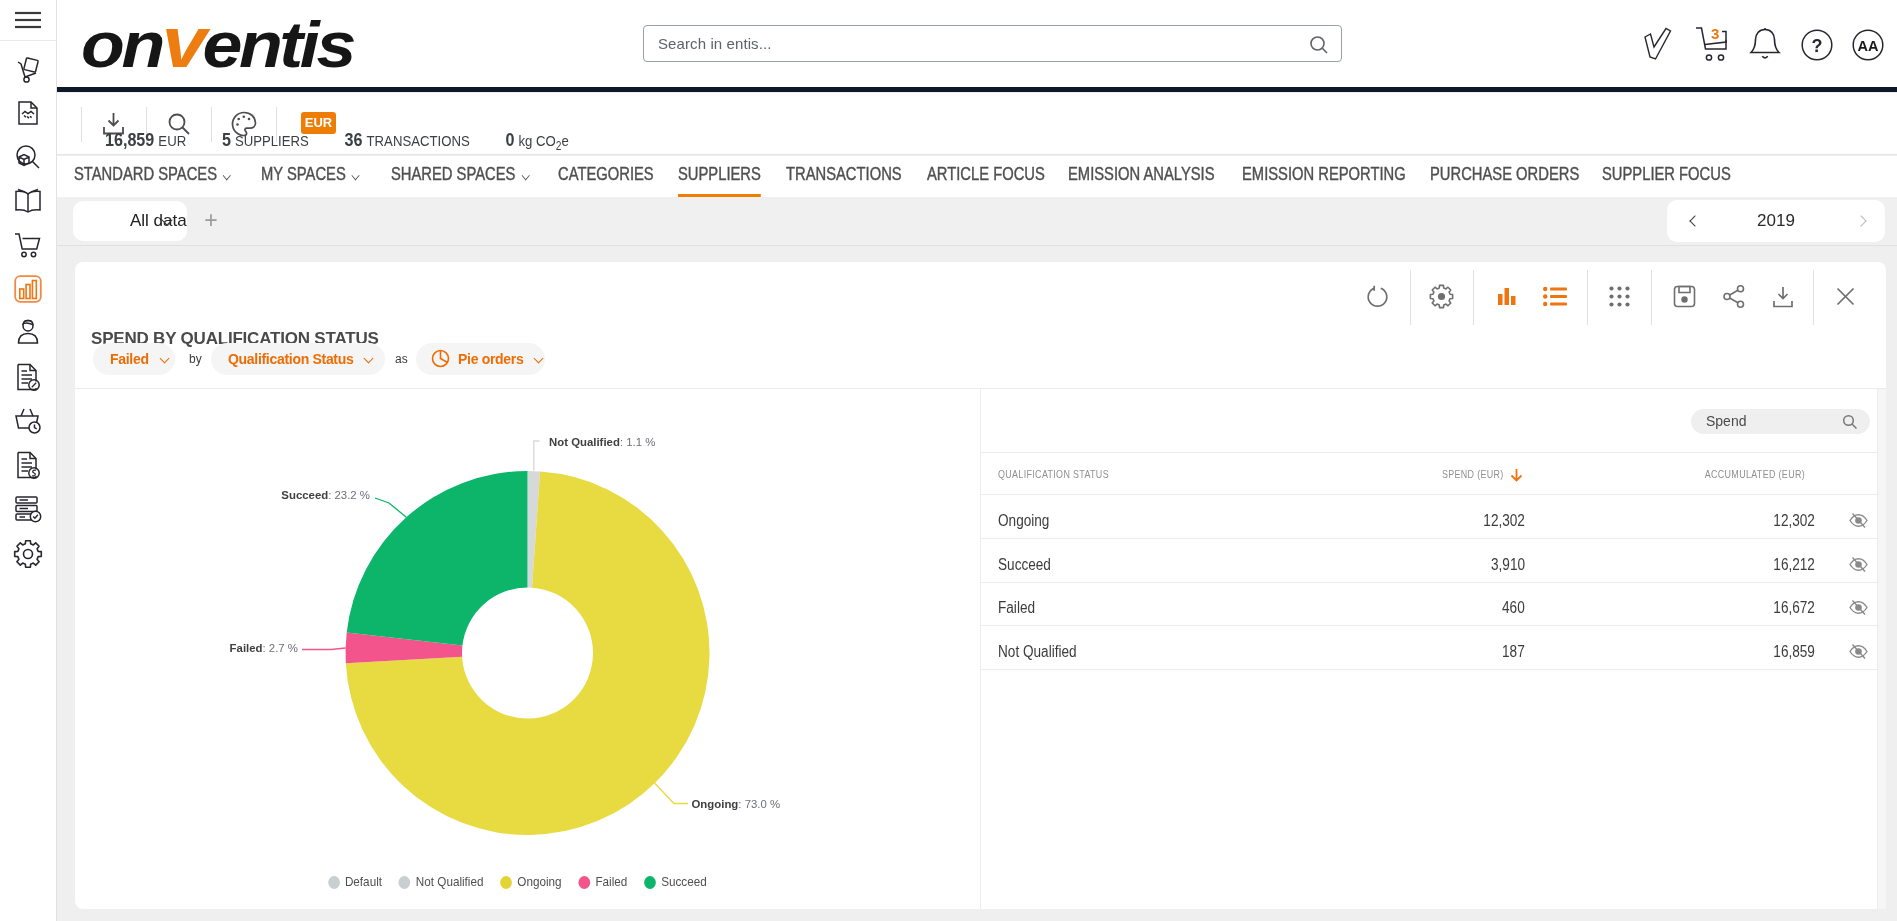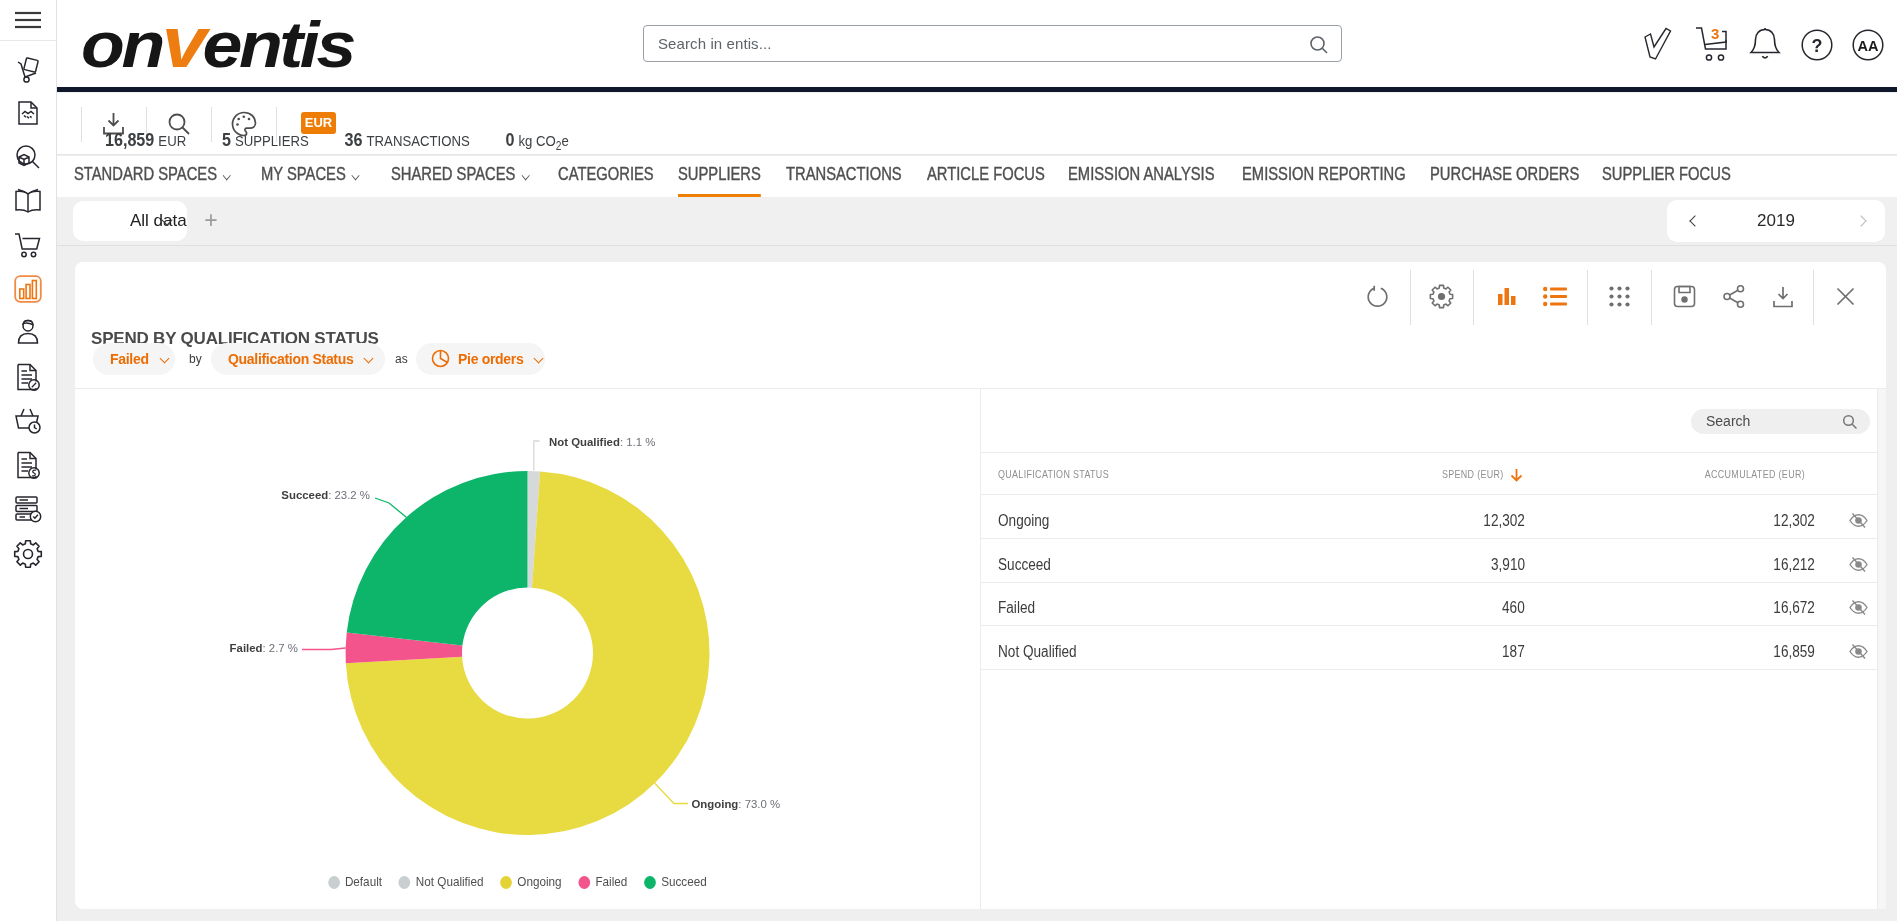--- a/index.html
+++ b/index.html
@@ -298,21 +298,21 @@
     <text x="549" y="445.5" font-size="11.4"><tspan font-weight="bold" fill="#3f3f3f">Not Qualified</tspan><tspan fill="#6e7079">: 1.1 %</tspan></text>
     <polyline points="406.3,517.2 389,503 375,498" fill="none" stroke="#0cb56a" stroke-width="1.3"></polyline>
     <text x="370" y="498.5" text-anchor="end" font-size="11.4"><tspan font-weight="bold" fill="#3f3f3f">Succeed</tspan><tspan fill="#6e7079">: 23.2 %</tspan></text>
     <polyline points="345.6,648 331,649.5 302,649.5" fill="none" stroke="#f2548b" stroke-width="1.3"></polyline>
     <text x="298" y="651.5" text-anchor="end" font-size="11.4"><tspan font-weight="bold" fill="#3f3f3f">Failed</tspan><tspan fill="#6e7079">: 2.7 %</tspan></text>
     <polyline points="654.5,783 674,803.5 688,803.5" fill="none" stroke="#e8da41" stroke-width="1.3"></polyline>
     <text x="691.5" y="807.5" font-size="11.4"><tspan font-weight="bold" fill="#3f3f3f">Ongoing</tspan><tspan fill="#6e7079">: 73.0 %</tspan></text>
   </svg>
   <div id="tpanel">
     <div id="tsearch">
-        <span class="ph">Search</span>
+        <span class="ph">Spend</span>
       <svg style="position:absolute;right:12px;top:5px" width="16" height="16" viewBox="0 0 16 16" fill="none" stroke="#777" stroke-width="1.5">
           <circle cx="6.5" cy="6.5" r="4.8"></circle>
           <line x1="10.2" y1="10.2" x2="14.5" y2="14.5"></line>
         </svg>
     </div>
     <div id="thead">
       <span class="cell" style="left:17px">QUALIFICATION STATUS</span>
       <span class="cell" style="right:373px">SPEND (EUR)</span>
       <svg class="abs" style="left:529px;top:15px" width="13" height="14" viewBox="0 0 13 14" fill="none" stroke="#ee7510" stroke-width="1.8">
           <path d="M6.5 1 v11 M1.5 7.5 l5 5 5 -5"></path>

